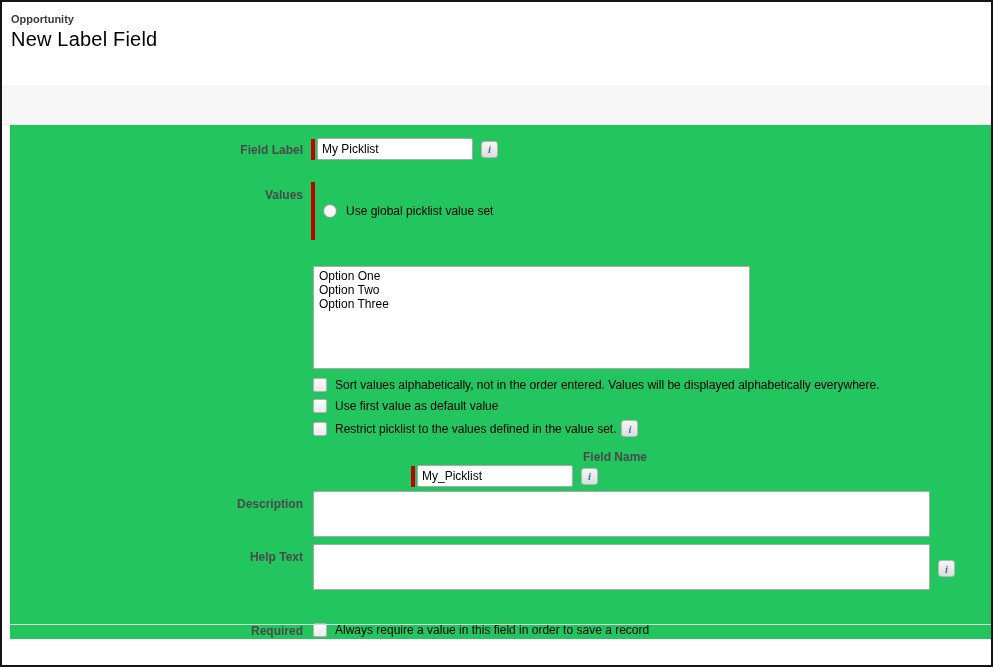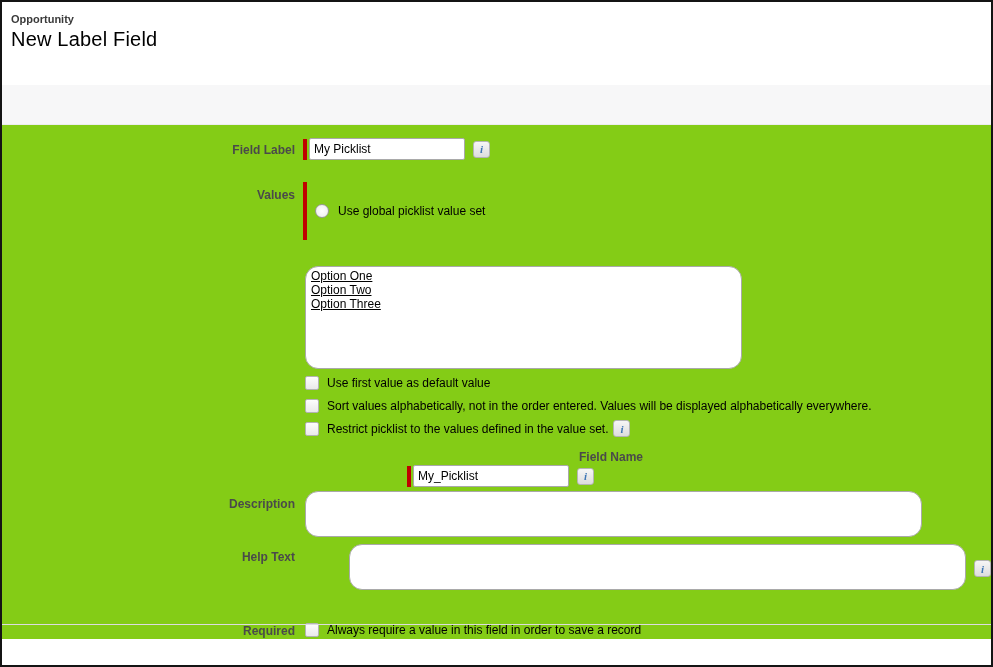--- a/index.html
+++ b/index.html
@@ -7,21 +7,21 @@
 
   .page-header{height:83px;box-sizing:border-box;padding:11px 0 0 9px;background:#fff;}
   .entity{font-size:11px;font-weight:bold;color:#3a3a3a;}
   .page-title{font-size:20px;font-weight:400;color:#000;margin:3px 0 0 0;letter-spacing:.2px;}
 
   .step-bar{height:26px;background:linear-gradient(#93a1c6,#8796bc);color:#fff;
     font-size:12.5px;font-weight:bold;display:flex;align-items:center;padding-left:12px;
     border-bottom:1px solid #aeb9d6;}
   .strip{height:39px;background:#f7f7f8;border-bottom:1px solid #ececee;}
 
-  .content{background:#84cc16;height:514px;box-sizing:border-box;padding-top:13px;position:relative;}
+  .content{background:#22c55e;height:514px;box-sizing:border-box;padding-top:13px;position:relative;margin-left:8px;}
   .bottom-divider{position:absolute;left:0;right:0;bottom:14px;border-top:1px solid #dcdcde;}
 
   .form-row{display:flex;align-items:center;}
   .label-col{width:293px;flex:none;text-align:right;}
   .field-label{font-size:12px;font-weight:bold;color:#4a4a4a;}
   .field-col{display:flex;align-items:center;margin-left:8px;}
 
   .req-bar{width:4px;height:21px;background:#c00000;margin-right:2px;flex:none;}
   .req-bar.tall{height:58px;margin-right:8px;align-self:flex-start;}
 
@@ -36,22 +36,22 @@
   .radio-row{display:flex;align-items:center;height:20px;margin-bottom:10px;font-size:12px;color:#000;cursor:pointer;}
   .radio-row:last-child{margin-bottom:0;}
   .radio{width:12px;height:12px;border:1px solid #9a9a9a;border-radius:50%;
     background:radial-gradient(#ffffff,#ececec);display:inline-block;position:relative;margin-right:9px;flex:none;}
   .radio.selected::after{content:"";position:absolute;left:3px;top:3px;width:6px;height:6px;border-radius:50%;background:#4b4b4b;}
 
   .checkbox{width:12px;height:12px;border:1px solid #b3b3b3;border-radius:2px;
     background:linear-gradient(#fdfdfd,#eaeaea);display:inline-block;margin-right:8px;flex:none;}
   .check-row{display:flex;align-items:center;font-size:12px;color:#000;margin-bottom:7px;cursor:pointer;}
 
-  .ta{border:1px solid #a9a9a9;border-radius:13px;background:#fff;font-family:inherit;
-    font-size:12px;color:#000;padding:2px 5px;resize:none;box-sizing:border-box;text-decoration:underline;}
+  .ta{border:1px solid #a9a9a9;border-radius:1px;background:#fff;font-family:inherit;
+    font-size:12px;color:#000;padding:2px 5px;resize:none;box-sizing:border-box;}
   .values-ta{width:437px;height:103px;}
   .big-ta{width:617px;height:46px;}
 
   .indent{margin-left:10px;}
   .top-align{align-items:flex-start;}
   .top-align .label-col{padding-top:3px;}
 </style>
 </head>
 <body>
 
@@ -95,35 +95,35 @@
 
     <div class="form-row" style="margin-top:26px;">
       <div class="label-col"></div>
       <div class="field-col indent">
         <textarea class="ta values-ta" style="">Option One
 Option Two
 Option Three</textarea>
       </div>
     </div>
 
+    <div class="form-row" style="margin-top:9px;">
+      <div class="label-col"></div>
+      <div class="field-col indent">
+        <div class="check-row" style="margin-bottom:0;">
+          <span class="checkbox"></span>
+          <span>Sort values alphabetically, not in the order entered. Values will be displayed alphabetically everywhere.</span>
+        </div>
+      </div>
+    </div>
     <div class="form-row" style="margin-top:7px;">
       <div class="label-col"></div>
       <div class="field-col indent">
         <div class="check-row" style="margin-bottom:0;">
           <span class="checkbox"></span>
           <span>Use first value as default value</span>
-        </div>
-      </div>
-    </div>
-    <div class="form-row" style="margin-top:9px;">
-      <div class="label-col"></div>
-      <div class="field-col indent">
-        <div class="check-row" style="margin-bottom:0;">
-          <span class="checkbox"></span>
-          <span>Sort values alphabetically, not in the order entered. Values will be displayed alphabetically everywhere.</span>
         </div>
       </div>
     </div>
     <div class="form-row" style="margin-top:7px;">
       <div class="label-col"></div>
       <div class="field-col indent">
         <div class="check-row" style="margin-bottom:0;">
           <span class="checkbox"></span>
           <span>Restrict picklist to the values defined in the value set.</span>
         </div>
@@ -144,21 +144,21 @@
 
     <div class="form-row top-align" style="margin-top:4px;">
       <div class="label-col">
         <span class="field-label">Description</span>
       </div>
       <div class="field-col indent">
         <textarea class="ta big-ta" style=""></textarea>
       </div>
     </div>
 
-    <div class="form-row top-align" style="margin-top:7px;gap:44px;">
+    <div class="form-row top-align" style="margin-top:7px;">
       <div class="label-col">
         <span class="field-label">Help Text</span>
       </div>
       <div class="field-col indent">
         <textarea class="ta big-ta" style=""></textarea>
         <span class="info-btn" style="margin-top:3px;">i</span>
       </div>
     </div>
 
     <div class="form-row" style="margin-top:31px;">

